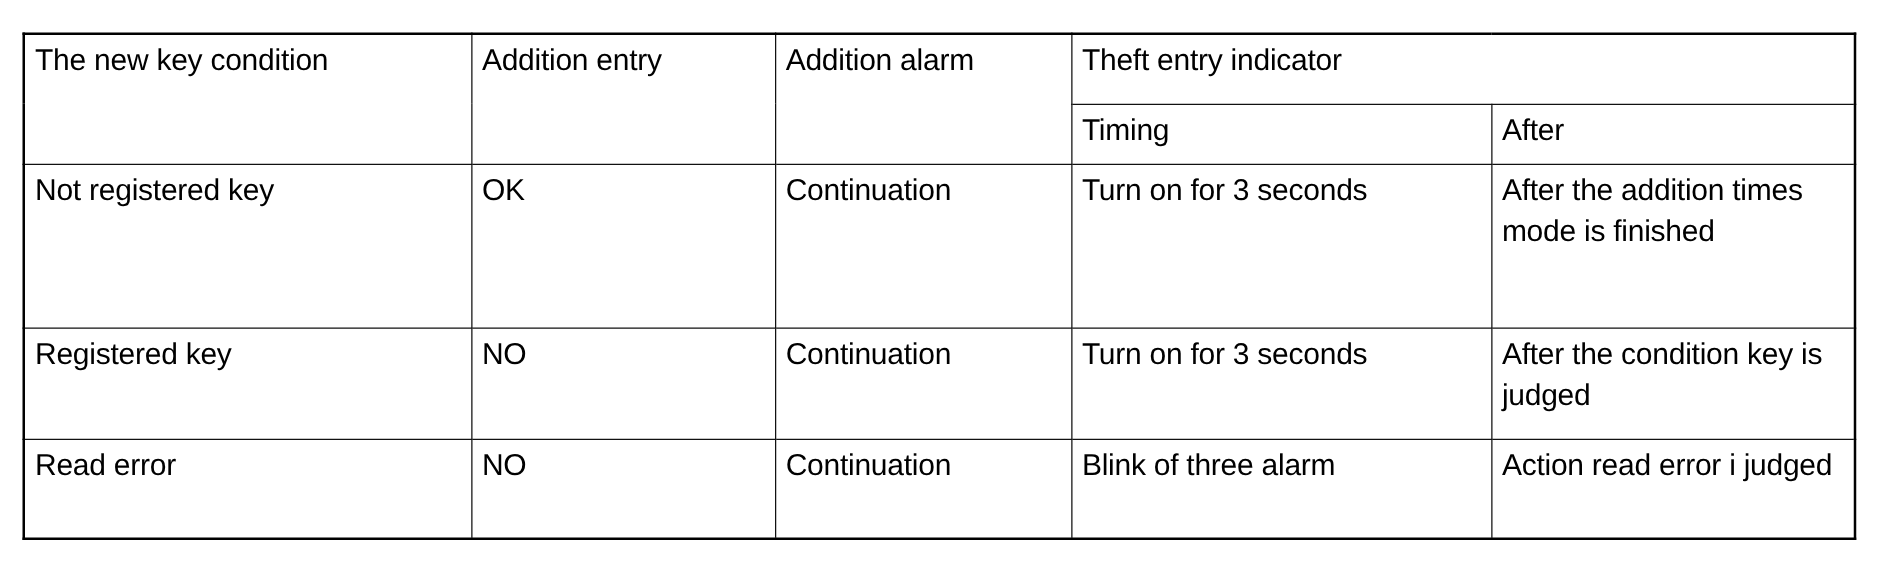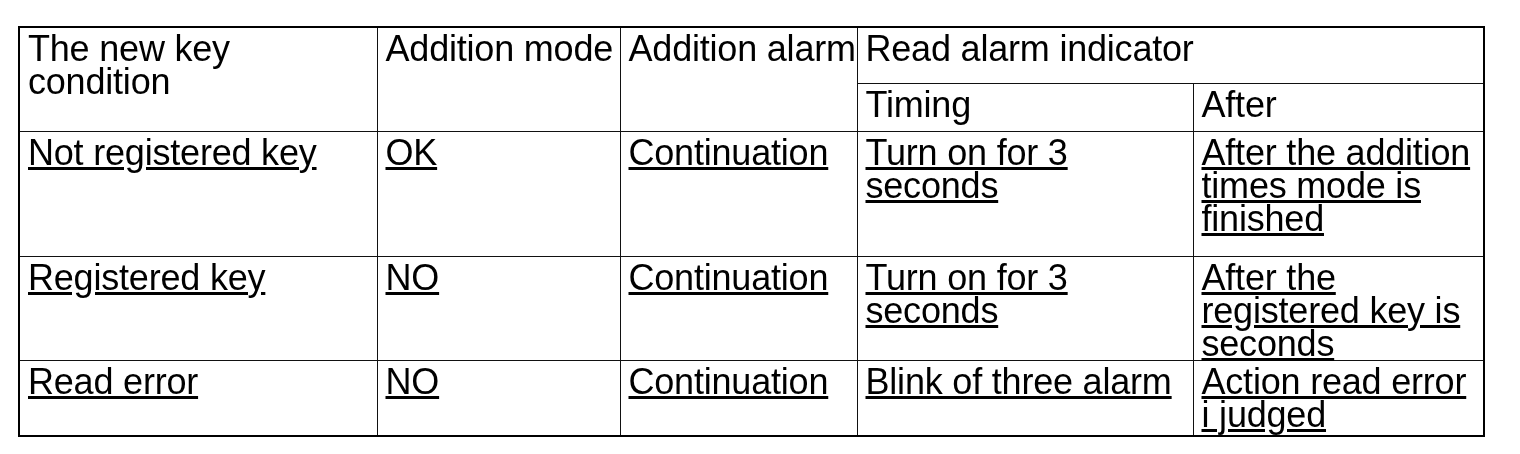--- a/index.html
+++ b/index.html
@@ -40,42 +40,41 @@
     height: 406px;
     background: #ffffff;
   }
 
   table.spec td, table.spec th {
     border: 1px solid #111111;
     vertical-align: top;
     padding: 4px 0 0 8px;
     text-align: left;
     font-weight: normal;
-    font-size: 36px;
+    font-size: 24px;
     line-height: 33px;
     letter-spacing: -0.2px;
     color: #000000;
   }
 
   
   table.spec {
     border: 2px solid #000000;
   }
 
   th.hd {
     font-weight: bold;
     font-size: 27px;
     line-height: 31px;
     letter-spacing: -0.3px;
     padding-top: 6px;
   }
 
   td.cell {
     font-weight: normal;
-    text-decoration: underline;
   }
 
   
   col.c1 { width: 358px; }
   col.c2 { width: 243px; }
   col.c3 { width: 237px; }
   col.c4 { width: 336px; }
   col.c5 { width: 291px; }
 
   
@@ -98,43 +97,43 @@
       <colgroup>
         <col class="c1">
           <col class="c2">
           <col class="c3">
           <col class="c4">
           <col class="c5">
       </colgroup>
       <thead>
         <tr class="r-head-main">
           <th class="hd" rowspan="2">The new key condition</th>
-          <th class="hd" rowspan="2">Addition mode</th>
+          <th class="hd" rowspan="2">Addition entry</th>
           <th class="hd" rowspan="2">Addition alarm</th>
-          <th class="hd" colspan="2">Read alarm indicator</th>
+          <th class="hd" colspan="2">Theft entry indicator</th>
         </tr>
         <tr class="r-head-sub">
           <th class="hd">Timing</th>
           <th class="hd">After</th>
         </tr>
       </thead>
       <tbody>
         <tr class="r-data-1">
           <td class="cell">Not registered key</td>
           <td class="cell">OK</td>
           <td class="cell">Continuation</td>
           <td class="cell">Turn on for 3 seconds</td>
           <td class="cell">After the addition times mode is finished</td>
         </tr>
         <tr class="r-data-2">
           <td class="cell">Registered key</td>
           <td class="cell">NO</td>
           <td class="cell">Continuation</td>
           <td class="cell">Turn on for 3 seconds</td>
-          <td class="cell">After the registered key is seconds</td>
+          <td class="cell">After the condition key is judged</td>
         </tr>
         <tr class="r-data-3">
           <td class="cell">Read error</td>
           <td class="cell">NO</td>
           <td class="cell">Continuation</td>
           <td class="cell">Blink of three alarm</td>
           <td class="cell">Action read error i judged</td>
         </tr>
       </tbody>
     </table>

